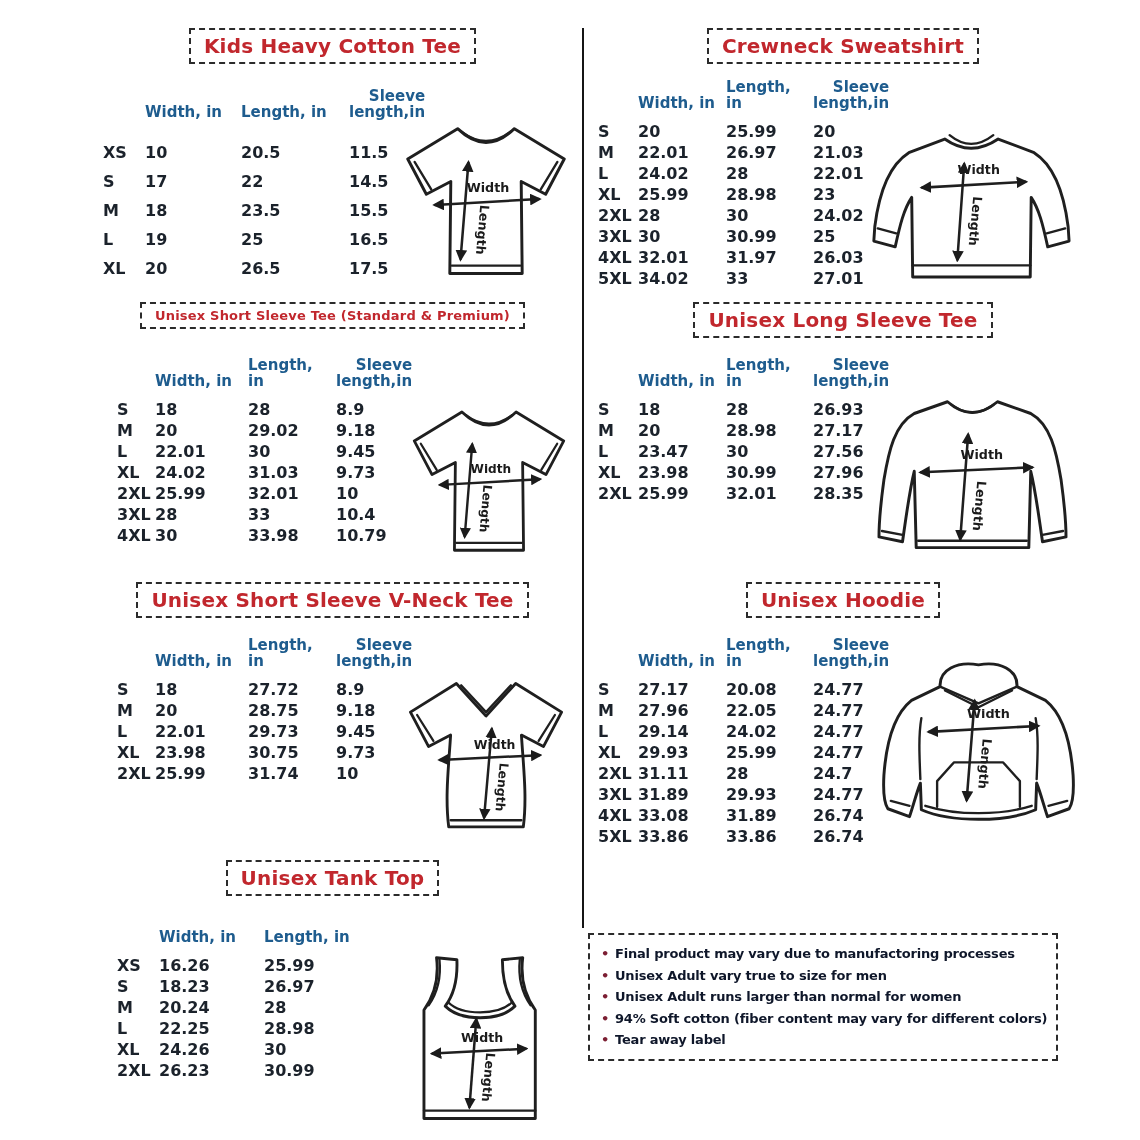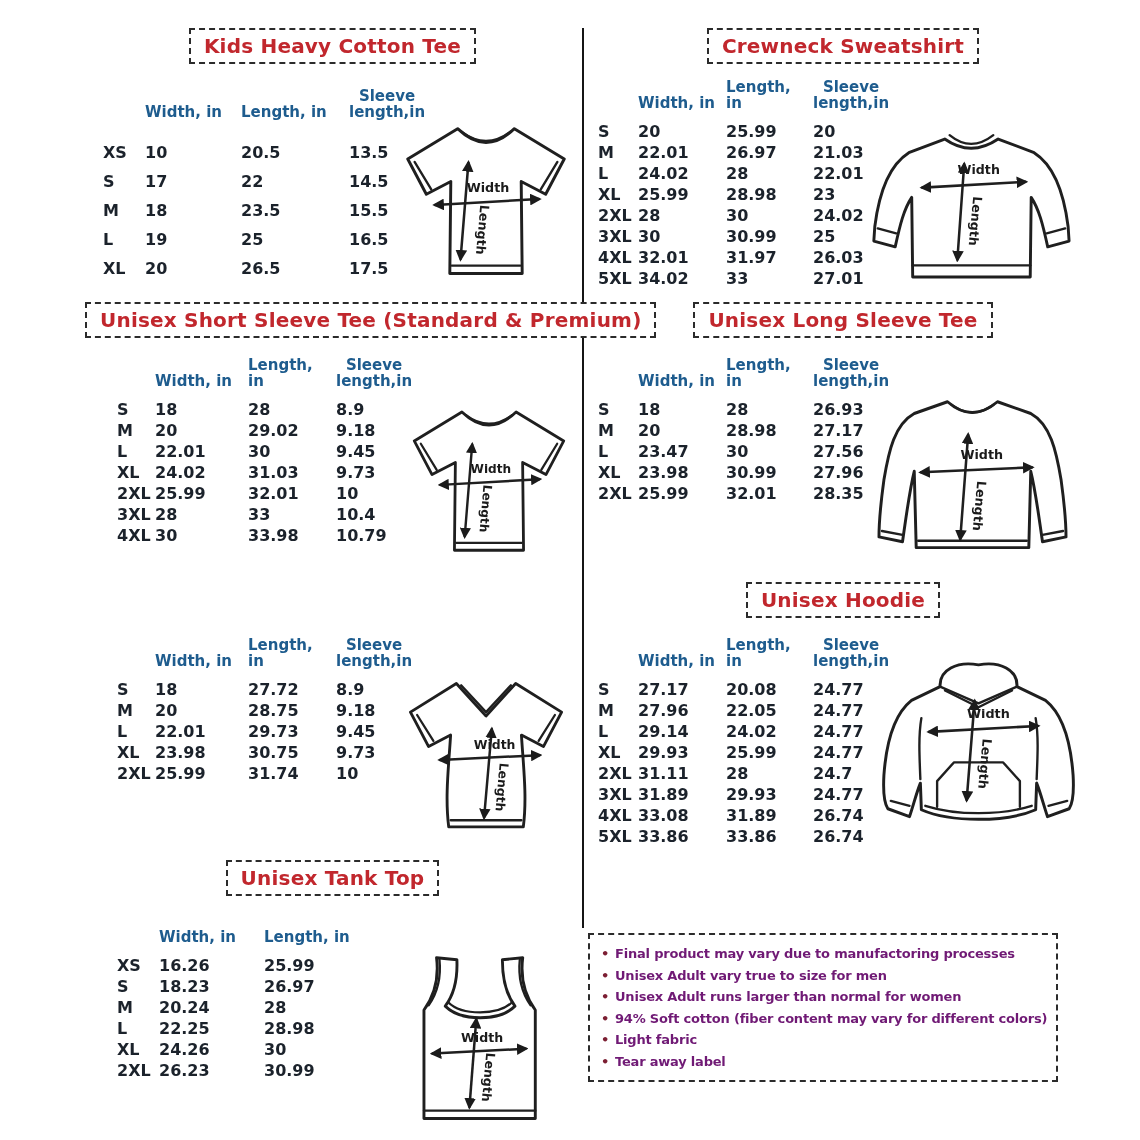--- a/index.html
+++ b/index.html
@@ -10,41 +10,41 @@
   .divider { position:absolute; left:582px; top:28px; width:2px; height:900px; background:#151515; }
 
   .panel { position:absolute; }
 
   .tbox {
     width:fit-content; margin:0 auto; background:#fff;
     border:2px dashed #2b2b2b; padding:4px 13px;
     color:#c1272d; font-weight:bold; font-size:20px; white-space:nowrap;
     letter-spacing:0.2px;
   }
-  .tbox-sm { font-size:20px; }
+  .tbox-sm { font-size:13px; }
 
   table.size-table { position:absolute; border-collapse:collapse; table-layout:fixed; }
   .size-table th {
     color:#1e5c8e; font-size:15px; font-weight:bold; text-align:left;
     vertical-align:bottom; height:45px; padding:0 4px 10px 0; line-height:16px;
   }
-  .size-table th:nth-child(4) { text-align:center; padding-right:10px;margin-top:19px; }
+  .size-table th:nth-child(4) { text-align:right; padding-right:10px;margin-top:19px; }
   .size-table td { color:#1b222b; font-weight:bold; font-size:16px; height:21px; vertical-align:middle; }
   .size-table td.size { font-size:16px; }
   .rows-loose td { height:29px; }
   .rows-loose th { height:62px; padding-bottom:18px; }
 
   .notes-box {
     position:absolute; left:588px; top:933px; width:470px;
     border:2px dashed #2b2b2b; padding:8px 8px 8px 10px; background:#fff;
   }
   .notes-box ul { list-style:none; }
   .notes-box li {
     position:relative; padding-left:15px; font-size:13px; font-weight:bold;
-    color:#701a75; line-height:21.5px; letter-spacing:-0.2px; white-space:nowrap;
+    color:#0f172a; line-height:21.5px; letter-spacing:-0.2px; white-space:nowrap;
   }
   .notes-box li::before { content:"\2022"; position:absolute; left:1px; color:#7c1f33; }
 
   svg.garment { position:absolute; overflow:visible; }
   .garment path, .garment line { stroke:#1f1f1f; stroke-width:3; fill:none; stroke-linecap:round; stroke-linejoin:round; }
   .garment path.fill { fill:#ffffff; }
   .garment .thin { stroke-width:2.4; }
   .garment line.arrow { stroke-width:2.6; marker-start:url(#ah); marker-end:url(#ah); }
   .garment text { font-size:13px; font-weight:bold; fill:#1b1b1b; stroke:none; font-family:"DejaVu Sans", sans-serif; }
 </style>
@@ -78,21 +78,21 @@
             <th>Width, in</th>
             <th>Length, in</th>
             <th>Sleeve length,in</th>
           </tr>
         </thead>
       <tbody>
           <tr>
             <td class="size">XS</td>
             <td class="val">10</td>
             <td class="val">20.5</td>
-            <td class="val">13.5</td>
+            <td class="val">11.5</td>
           </tr>
           <tr>
             <td class="size">S</td>
             <td class="val">17</td>
             <td class="val">22</td>
             <td class="val">14.5</td>
           </tr>
           <tr>
             <td class="size">M</td>
             <td class="val">18</td>
@@ -339,20 +339,21 @@
       <path class="thin" d="M15,144 L36,148"></path>
       <path class="thin" d="M200,144 L179,148"></path>
       <line class="arrow" x1="103" y1="46" x2="95" y2="152"></line>
       <line class="arrow" x1="55" y1="84" x2="168" y2="79"></line>
       <text x="117" y="70" text-anchor="middle">Width</text>
       <text transform="translate(110,118) rotate(95)" text-anchor="middle">Length</text>
     </svg>
   </section>
 
   <section class="panel" style="left:85px; top:582px; width:495px; height:272px;">
+    <div class="tbox">Unisex Short Sleeve V-Neck Tee</div>
     <table class="size-table" style="left:32px; top:52px;">
       <colgroup>
           <col style="width:38px">
           <col style="width:93px">
           <col style="width:88px">
           <col style="width:84px">
         </colgroup>
       <thead>
           <tr>
             <th class="size"></th>
@@ -552,18 +553,17 @@
       <text transform="translate(68,131) rotate(95)" text-anchor="middle">Length</text>
     </svg>
   </section>
 
   <aside class="notes-box">
     <ul>
         <li>Final product may vary due to manufactoring processes</li>
         <li>Unisex Adult vary true to size for men</li>
         <li>Unisex Adult runs larger than normal for women</li>
         <li>94% Soft cotton (fiber content may vary for different colors)</li>
-        <li>Light fabric</li>
         <li>Tear away label</li>
       </ul>
   </aside>
 
 </div>
 
 </body></html>

